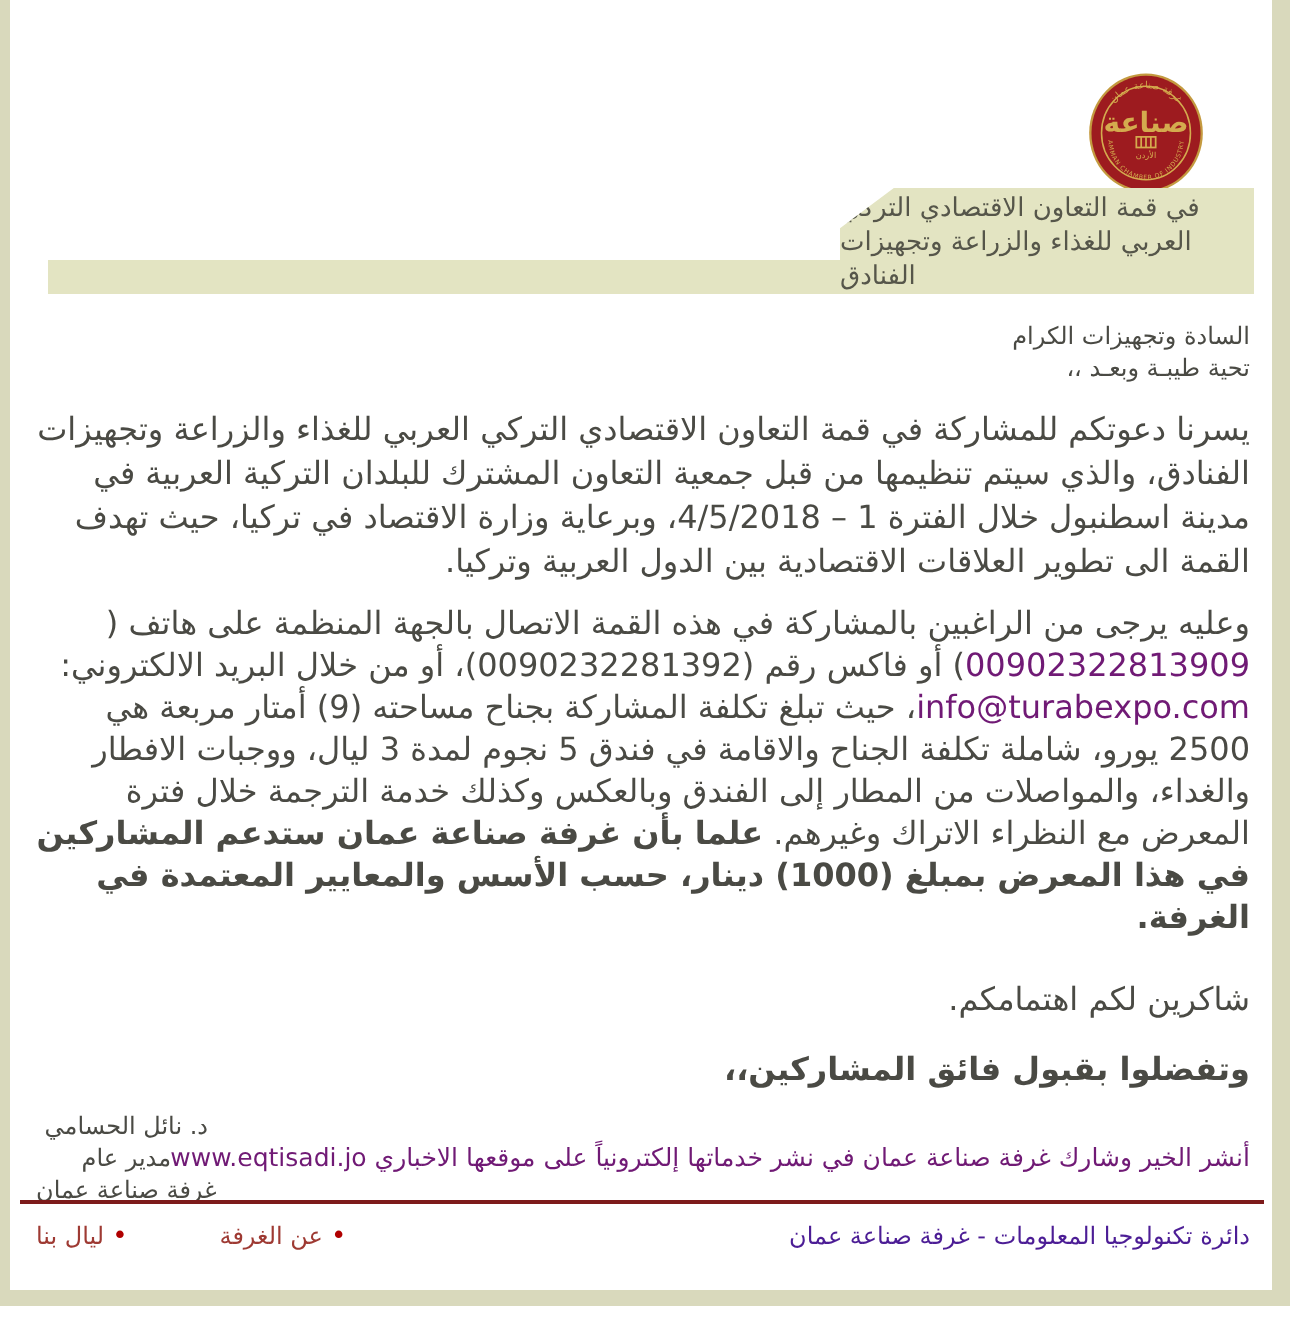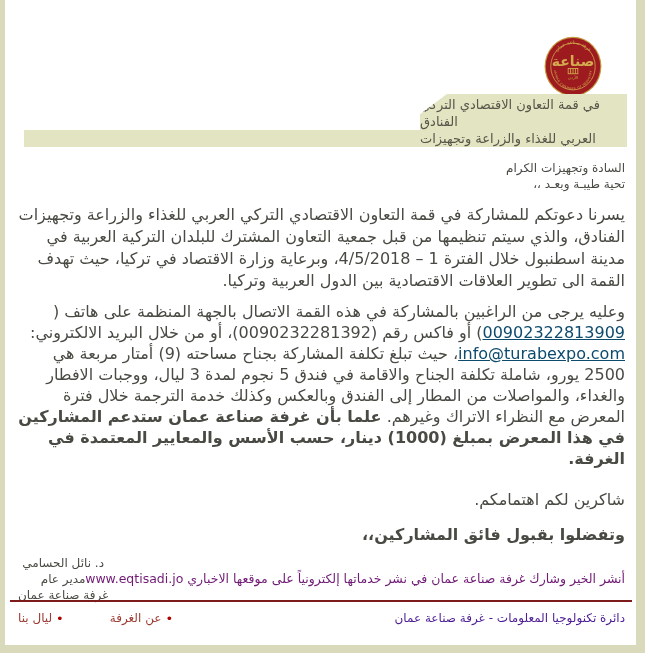--- a/index.html
+++ b/index.html
@@ -31,21 +31,21 @@
     direction:rtl;text-align:right;color:#4a4a44;
   }
   .salutation{font-size:12px;line-height:16px;}
   .para{font-size:16px;line-height:22px;margin:0;}
   .p1{margin-top:12px;}
   .p2{margin-top:9px;line-height:21px;}
   .support{font-weight:bold;}
   .thanks{margin-top:20px;}
   .closing{margin-top:13px;font-weight:bold;}
   .promo{margin-top:24px;font-size:12.5px;color:#701a75;line-height:17px;}
-  a.lnk{color:#0c4a6e;text-decoration:underline;cursor:pointer;}
+  a.lnk{color:#701a75;cursor:pointer;}
 
   
   .signature{
     position:absolute;left:18px;top:555px;direction:rtl;text-align:center;
     font-size:12px;line-height:16px;color:#4a4a44;
   }
   .redline{position:absolute;left:10px;top:600px;width:622px;height:2px;background:#7d1b1b;}
 
   
   .footer{
@@ -89,22 +89,22 @@
       <text x="30" y="44.5" text-anchor="middle" font-size="4.2" fill="#d4ab4e" font-family="DejaVu Sans, sans-serif">الأردن</text>
       <text font-size="3.2" fill="#d4ab4e" font-family="DejaVu Sans, sans-serif" letter-spacing="0.4">
         <textPath href="#arcBot" startOffset="50%" text-anchor="middle">AMMAN CHAMBER OF INDUSTRY</textPath>
       </text>
     </svg>
   </div>
 
   <div class="banner-bar"></div>
   <div class="banner-box">
     <div>في قمة التعاون الاقتصادي التركي</div>
+    <div>العربي للغذاء والزراعة وتجهيزات</div>
     <div>الفنادق</div>
-    <div>العربي للغذاء والزراعة وتجهيزات</div>
   </div>
 
   <div class="content">
     <div class="salutation">
       <div>السادة وتجهيزات الكرام</div>
       <div>تحية طيبـة وبعـد ،،</div>
     </div>
 
     <p class="para p1">يسرنا دعوتكم للمشاركة في قمة التعاون الاقتصادي التركي العربي للغذاء والزراعة وتجهيزات الفنادق، والذي سيتم تنظيمها من قبل جمعية التعاون المشترك للبلدان التركية العربية في مدينة اسطنبول خلال الفترة 1 – 4/5/2018، وبرعاية وزارة الاقتصاد في تركيا، حيث تهدف القمة الى تطوير العلاقات الاقتصادية بين الدول العربية وتركيا.</p>
 

